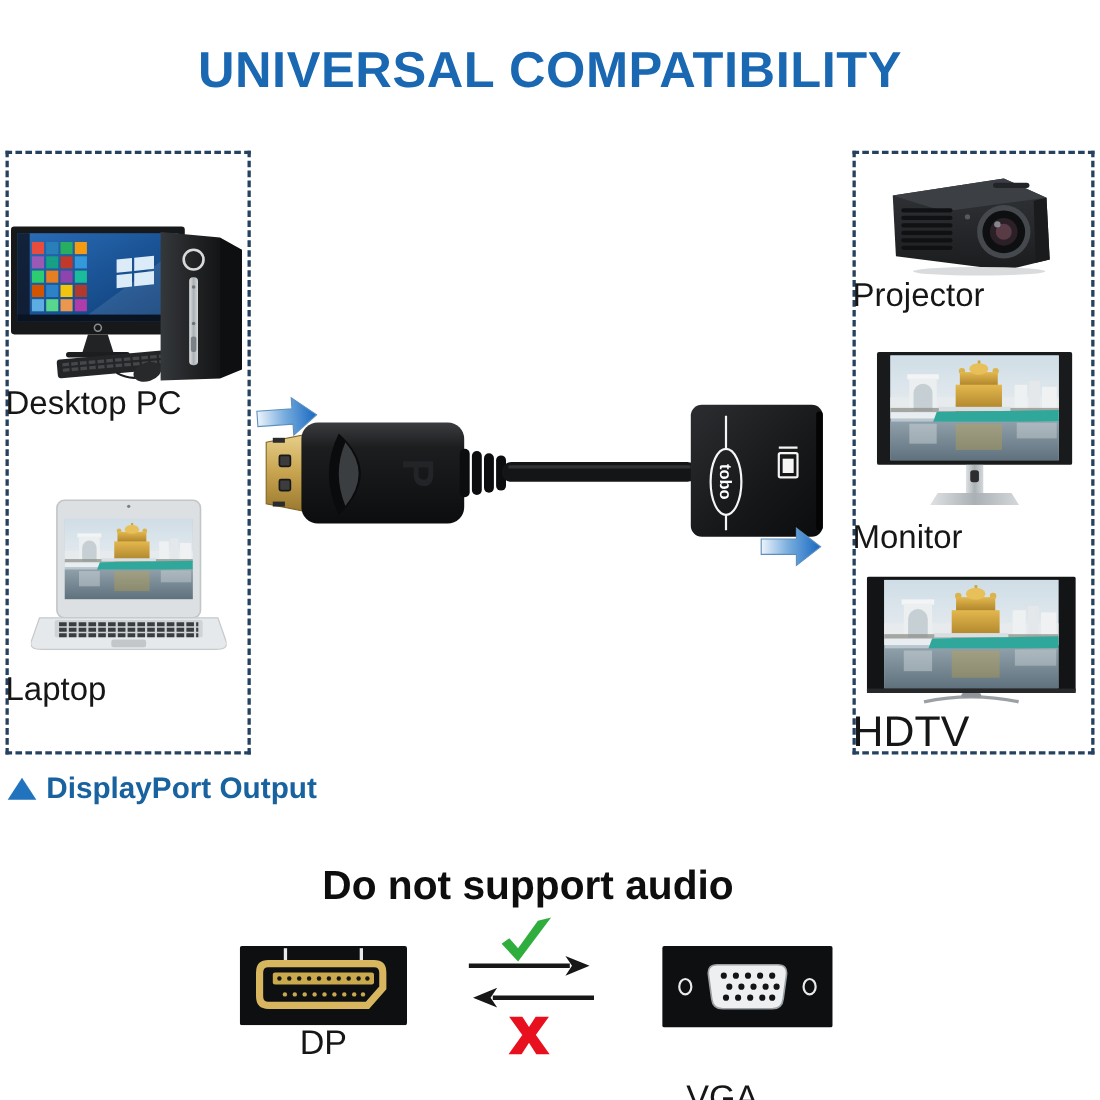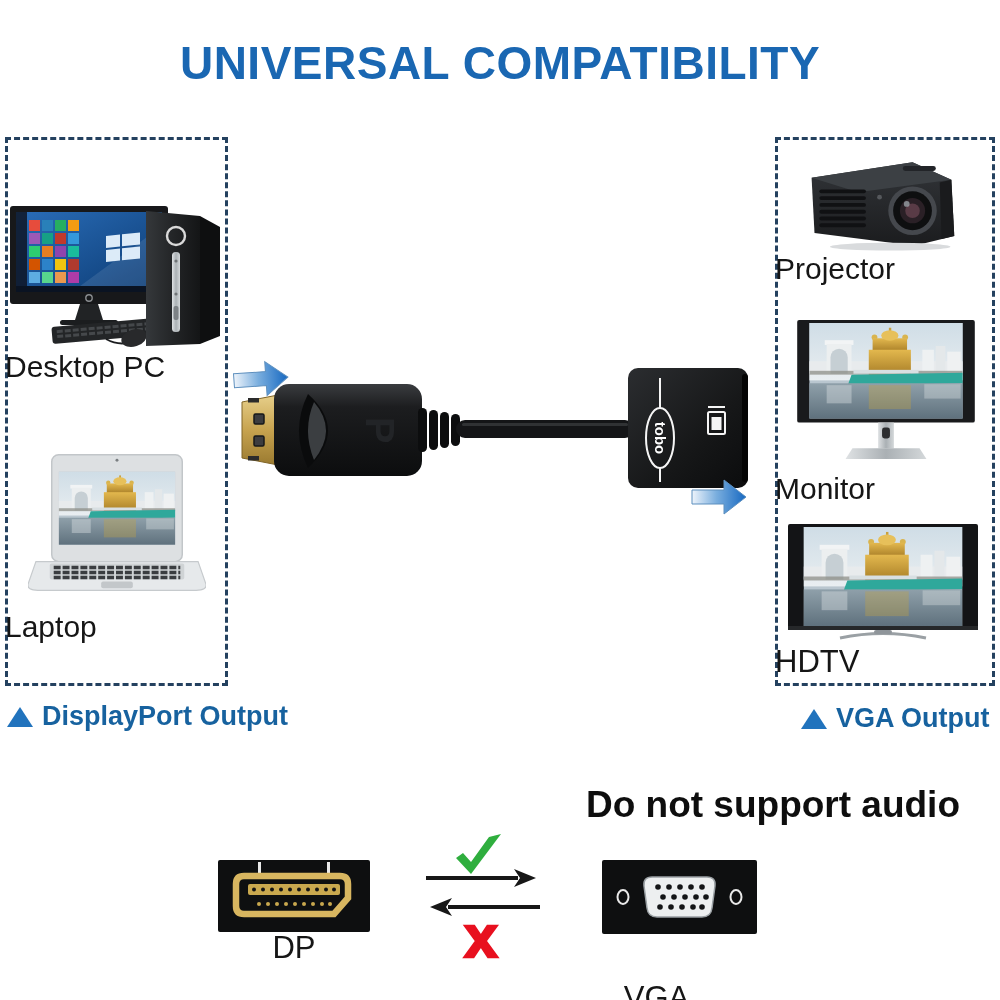--- a/index.html
+++ b/index.html
@@ -13,21 +13,21 @@
   .panel{border:3px dashed #24415f;background:#fff;}
   #input-panel{left:5px;top:137px;width:217px;height:543px;}
   #output-panel{left:775px;top:137px;width:214px;height:543px;}
   
   .device-label{font-size:30px;color:#161616;text-align:left;}
   
   .panel-caption{display:flex;align-items:center;gap:9px;font-size:27px;font-weight:bold;color:#17629f;}
   .tri{width:0;height:0;border-left:13px solid transparent;border-right:13px solid transparent;
        border-bottom:20px solid #2173bd;}
   
-  .audio-heading{top:784px;left:0;width:960px;text-align:right;font-size:37px;font-weight:bold;color:#0e0e0e;}
+  .audio-heading{top:784px;left:0;width:960px;text-align:center;font-size:37px;font-weight:bold;color:#0e0e0e;}
   .port-label{font-size:31px;color:#161616;text-align:center;}
   .cross{left:450px;top:908px;width:62px;text-align:center;font-size:60px;line-height:58px;
          font-weight:bold;color:#e8101f;-webkit-text-stroke:2.5px #e8101f;}
   svg{display:block;}
 </style>
 </head>
 <body>
 
 <div id="canvas">
 
@@ -280,26 +280,22 @@
 
   <div class="abs" style="left:788px;top:524px;">
     <svg width="190" height="128" viewBox="0 0 190 128">
       <rect x="0" y="0" width="190" height="106" rx="2" fill="#131416"></rect>
       <use href="#temple-scene" xlink:href="#temple-scene" x="3" y="3" width="184" height="99"></use>
       <rect x="0" y="102" width="190" height="4" fill="#26282a"></rect>
       <path d="M52 114 Q95 105 138 114" stroke="#9aa0a4" stroke-width="3" fill="none"></path>
       <rect x="86" y="106" width="18" height="4" rx="2" fill="#8f959a"></rect>
     </svg>
   </div>
-  <div class="abs device-label" style="left:775px;top:644px;width:214px;font-size:31px;">HDTV</div>
-
-  <div class="abs panel-caption" style="left:801px;top:703px;">
-    <span class="tri"></span>
-    <span>VGA Output</span>
-  </div>
+  <div class="abs device-label" style="left:775px;top:644px;width:214px;font-size:39px;">HDTV</div>
+
 
   <div class="abs audio-heading">Do not support audio</div>
 
   <div class="abs" style="left:218px;top:860px;">
     <svg width="152" height="72" viewBox="0 0 152 72">
       <rect width="152" height="72" rx="2" fill="#0e0f10"></rect>
       <rect x="40" y="2" width="3" height="11" fill="#e9e9e9"></rect>
       <rect x="109" y="2" width="3" height="11" fill="#e9e9e9"></rect>
       <path d="M26 16 H122 Q130 16 130 24 V38 L116 54 H26 Q18 54 18 46 V24 Q18 16 26 16 z" fill="none" stroke="#d8b660" stroke-width="6.5"></path>
       <rect x="30" y="24" width="92" height="11" rx="2" fill="#c9a84e"></rect>

